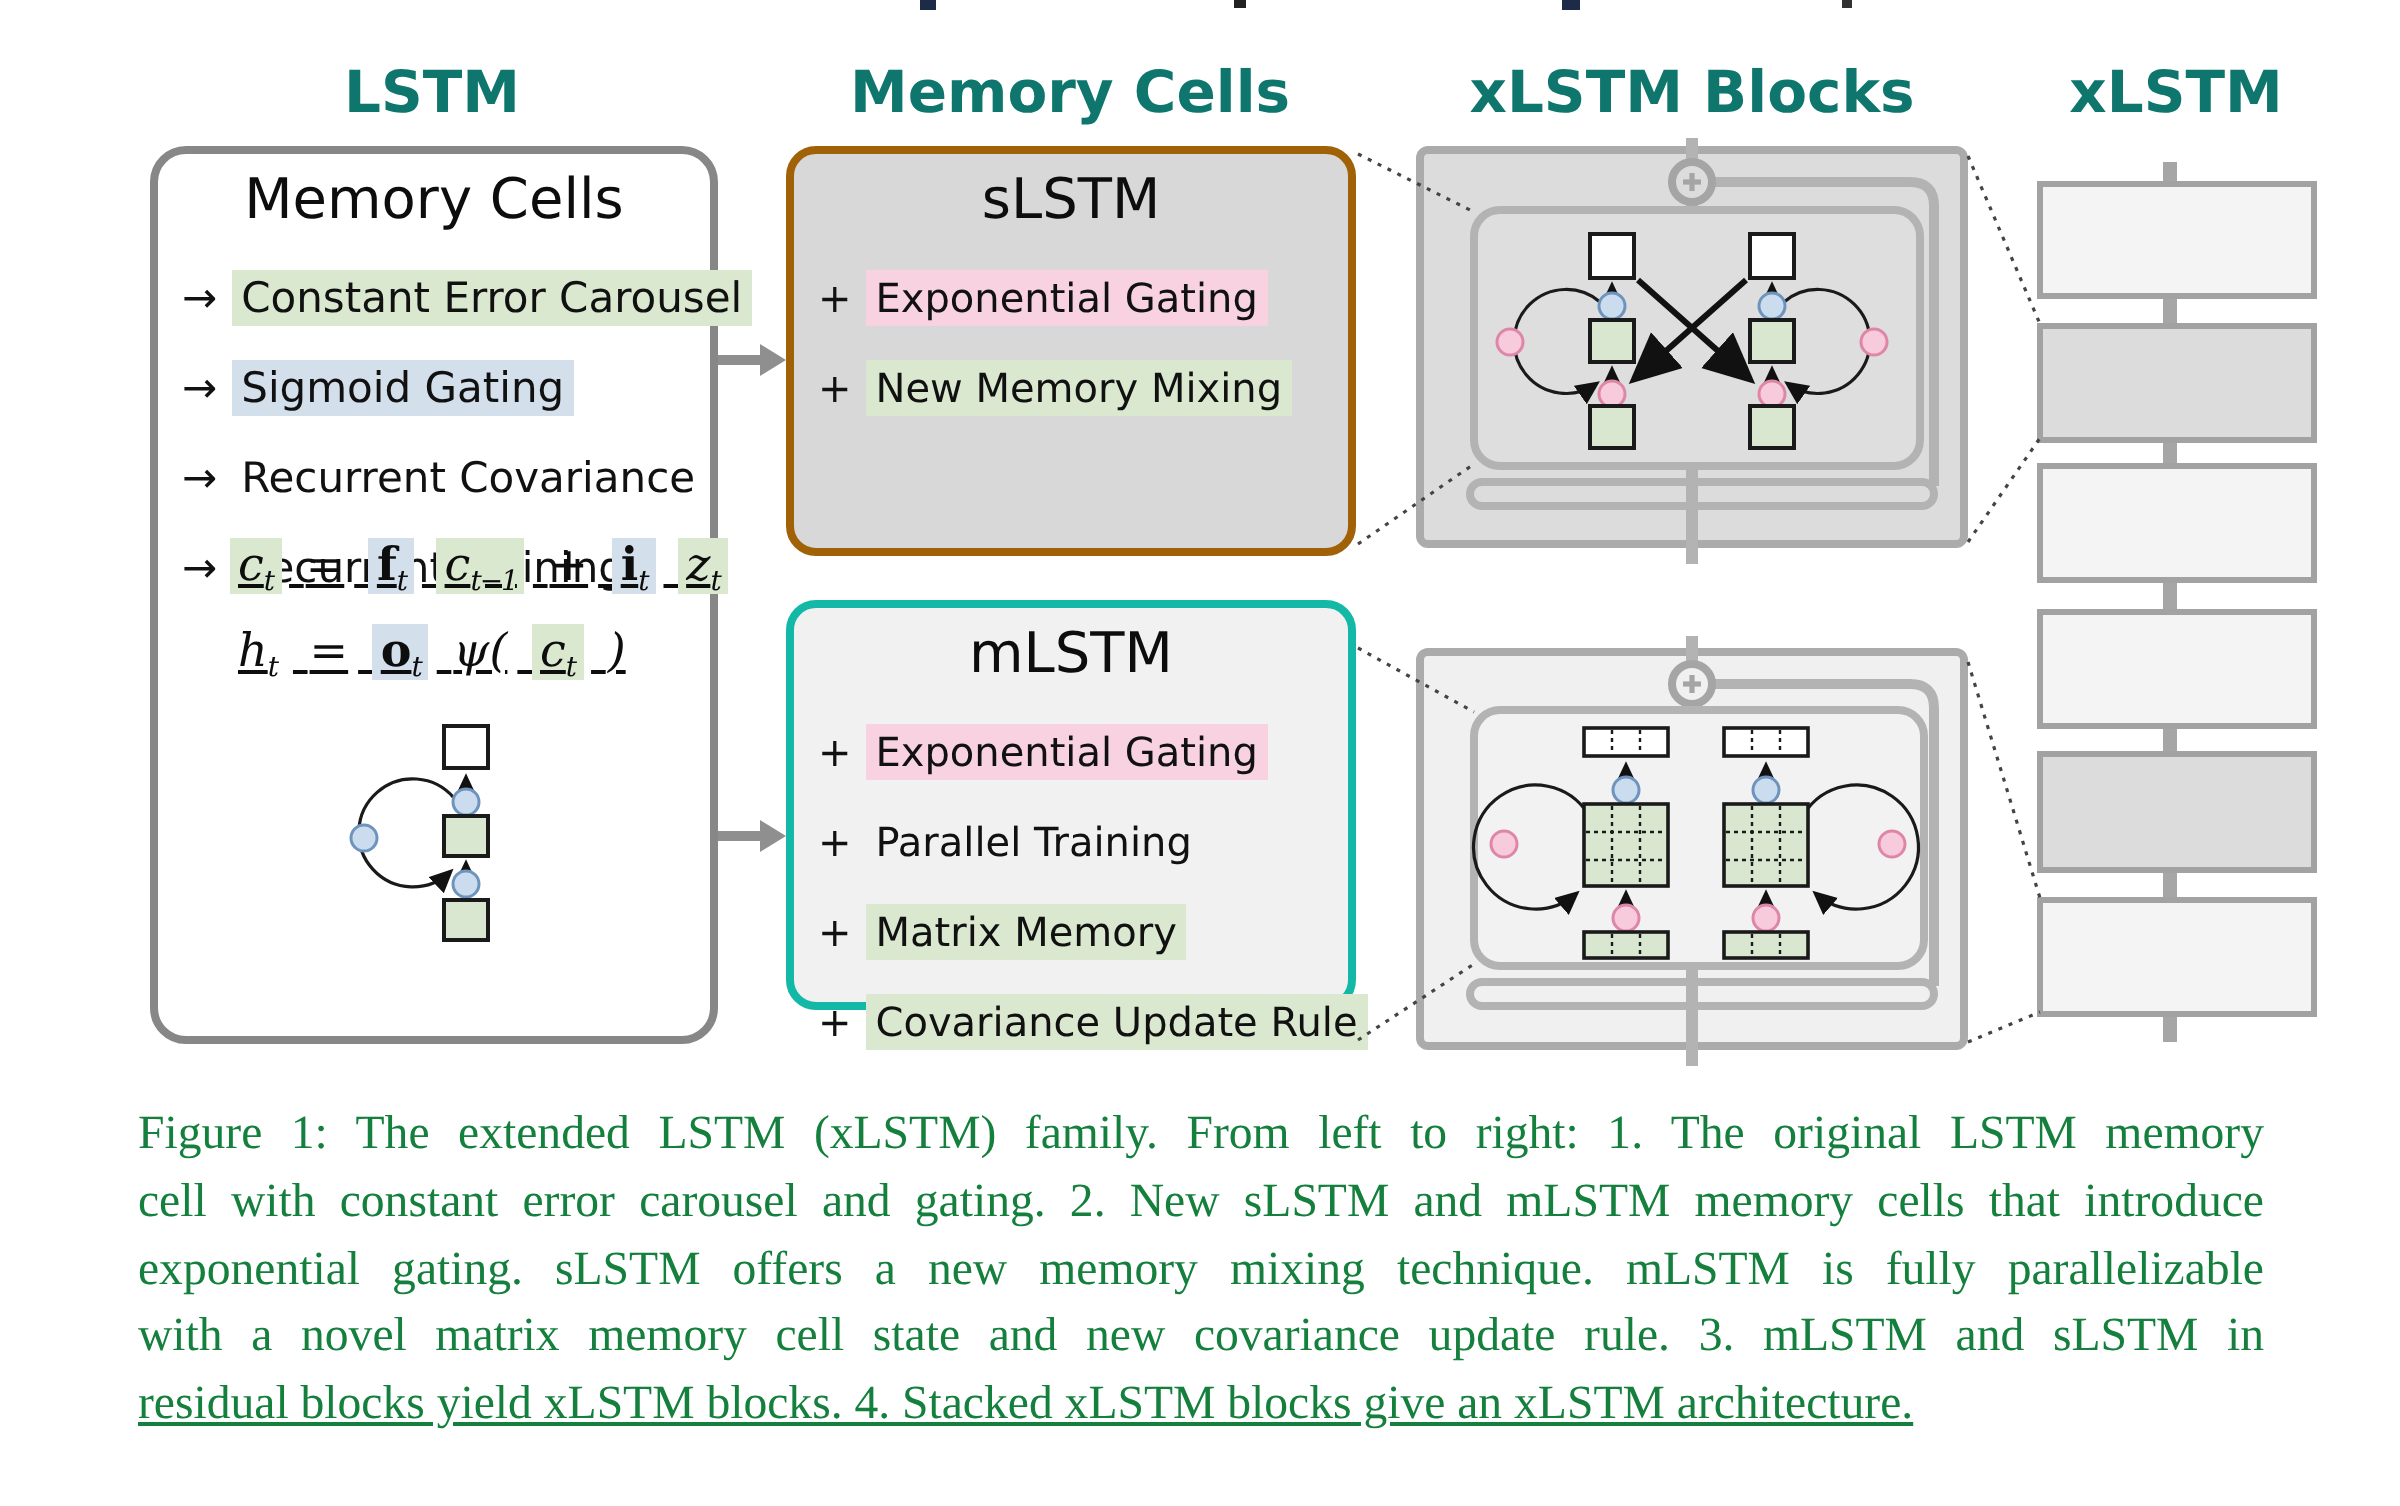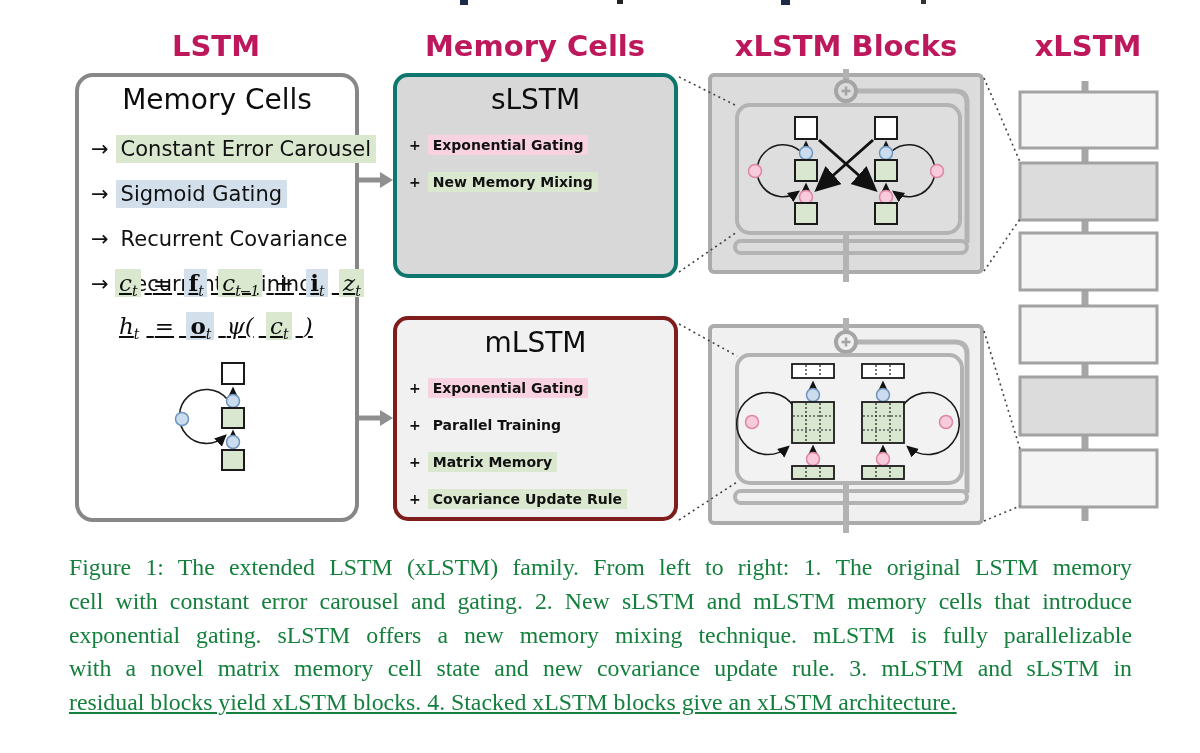--- a/index.html
+++ b/index.html
@@ -1,35 +1,35 @@
 <!DOCTYPE html>
 <html><head>
 <meta charset="utf-8">
 <style>
   html,body{margin:0;padding:0;background:#ffffff;}
   body{width:1200px;height:753px;position:relative;overflow:hidden;
        font-family:"DejaVu Sans",sans-serif;color:#111;}
 
   
   .hdr{position:absolute;top:29px;transform:translateX(-50%);
-       font-weight:bold;font-size:29px;white-space:nowrap;color:#be185d;}
+       font-weight:bold;font-size:29px;white-space:nowrap;color:#0f766e;}
 
   
   .panel{position:absolute;box-sizing:border-box;}
   #lstm-box{left:75px;top:73px;width:284px;height:449px;background:#ffffff;
             border:4px solid #878787;border-radius:18px;}
   #slstm-box{left:393px;top:73px;width:285px;height:205px;background:#d8d8d8;
-             border:4px solid #0f766e;border-radius:15px;}
-  #mlstm-box{left:393px;top:316px;width:285px;height:205px;background:#f1f1f1;
-             border:4px solid #7f1d1d;border-radius:15px;}
+             border:4px solid #a16207;border-radius:15px;}
+  #mlstm-box{left:393px;top:300px;width:285px;height:205px;background:#f1f1f1;
+             border:4px solid #14b8a6;border-radius:15px;}
   .panel-title{text-align:center;font-size:28px;margin-top:6px;color:#0d0d0d;}
 
   .feat-list{margin:12px 0 0 12px;}
   .feat{font-size:21px;margin-bottom:11px;white-space:nowrap;margin-top:21px;}
-  #slstm-box .feat,#mlstm-box .feat{font-size:14px;margin-bottom:10px;font-weight:bold;}
+  #slstm-box .feat,#mlstm-box .feat{font-size:20px;margin-bottom:10px;}
   .bullet{display:inline-block;margin-right:7px;}
   .lbl{padding:2px 5px;}
   .hl-g{background:#dbe8d0;}
   .hl-b{background:#d3dfeb;}
   .hl-p{background:#f8d2e0;}
 
   
   .equations{position:absolute;left:36px;top:192px;font-family:"DejaVu Serif",serif;
              font-size:23px;color:#0d0d0d;}
   .eq-row{margin-bottom:13px;white-space:nowrap;text-decoration:underline;}

